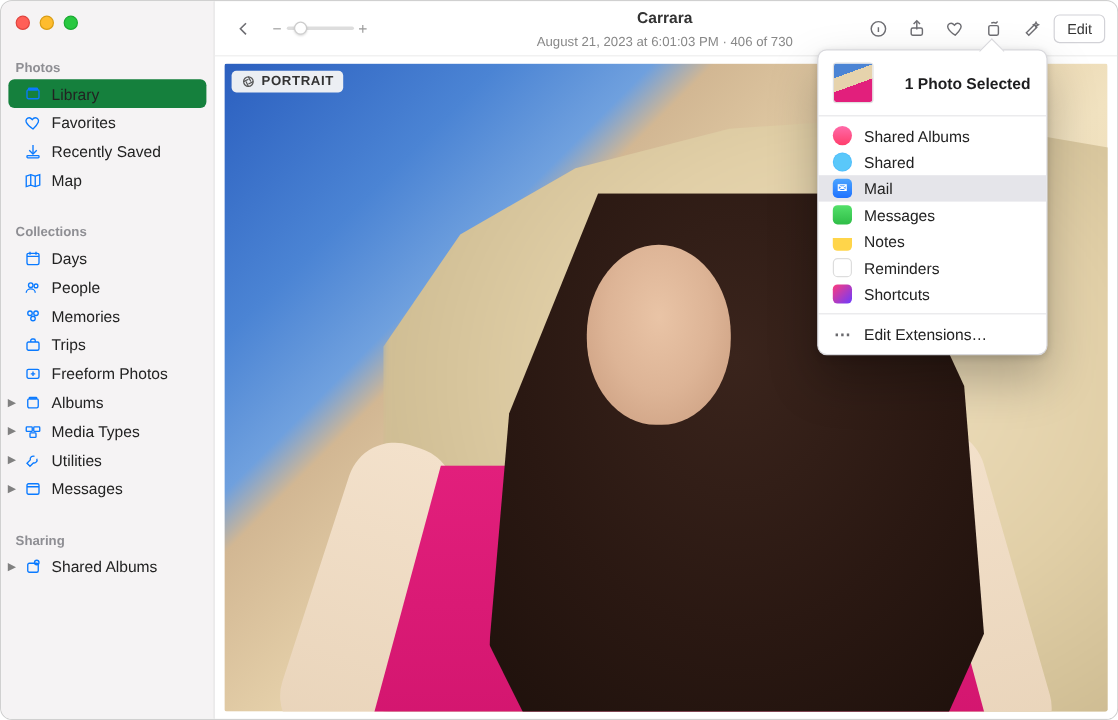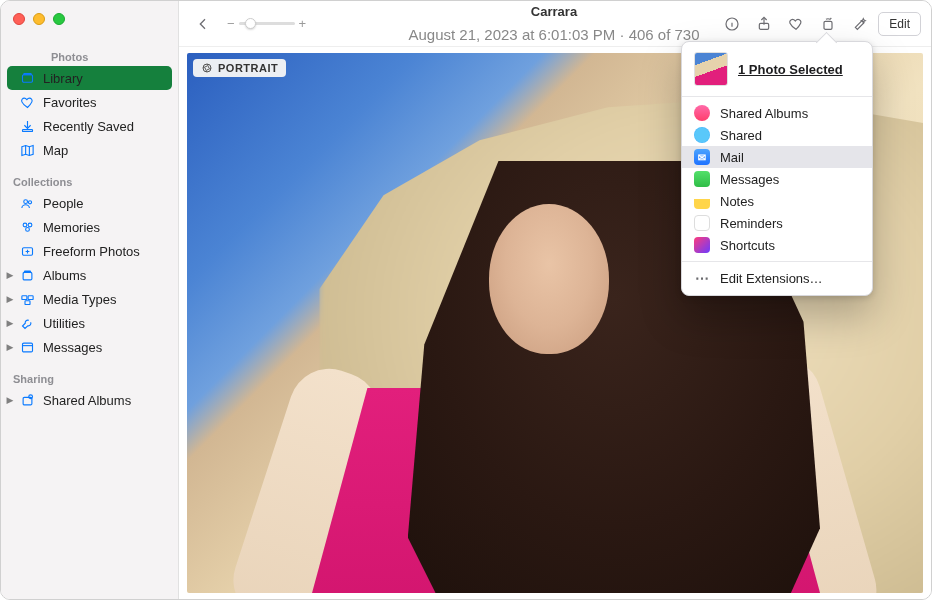--- a/index.html
+++ b/index.html
@@ -29,23 +29,23 @@
     width:178px; flex:none;
     background:#f5f3f4;
     border-right:1px solid #e1e1e1;
     padding-top:48px;
     overflow-y:auto;
   }
   .section-header {
     font-size:11px; font-weight:600;
     color:#8e8e93;
     padding:2px 12px 3px 12px;
-    margin-top:12px;
-  }
-  .section-header:first-of-type { margin-top:0;margin-left:38px; }
+    margin-top:24px;
+  }
+  .section-header:first-of-type { margin-top:0; }
   .sb-item {
     display:flex; align-items:center; gap:8px;
     height:24px;
     padding:0 8px 0 12px;
     margin:0 6px;
     border-radius:5px;
     position:relative;
     cursor:default;
   }
   .sb-item.selected { background:#15803d; }
@@ -70,21 +70,21 @@
   }
   .tb-left { display:flex; align-items:center; gap:6px; }
   .tb-btn { width:28px; height:28px; display:flex; align-items:center; justify-content:center; color:#6e6e73; border-radius:5px;}
   .tb-btn svg { width:16px; height:16px; }
   .zoom { display:flex; align-items:center; gap:4px; color:#9a9a9a; margin-left:4px;}
   .zoom .track { width:56px; height:3px; background:#ddd; border-radius:2px; position:relative;}
   .zoom .thumb { position:absolute; left:6px; top:-4px; width:11px; height:11px; border-radius:50%; background:#fff; border:1px solid #ccc; box-shadow:0 1px 2px rgba(0,0,0,.15);}
 
   .tb-center { position:absolute; left:0; right:2px; text-align:center; pointer-events:none;}
   .tb-title { font-size:13px; font-weight:600; color:#333; }
-  .tb-sub { font-size:15px; color:#888; margin-top:7px;}
+  .tb-sub { font-size:11px; color:#888; margin-top:7px;}
   .tb-sub .sep::before { content:"  ·  "; }
 
   .tb-right { margin-left:auto; display:flex; align-items:center; gap:4px;}
   .edit-btn {
     height:24px; padding:0 10px;
     border:1px solid #d2d2d7; border-radius:5px;
     background:#fff; font-size:12px; color:#333;
     display:flex; align-items:center;
   }
 
@@ -144,23 +144,22 @@
     z-index:30;
     padding-bottom:6px;
   }
   .popover::before {
     content:""; position:absolute; top:-7px; right:38px;
     width:14px; height:14px; background:#fff;
     border-left:1px solid #d8d8dc; border-top:1px solid #d8d8dc;
     transform:rotate(45deg);
   }
   .pop-header {
-    display:flex; align-items:center; gap:10px;
+    display:flex; align-items:center; gap:26px;
     padding:10px 12px 10px 12px;
-    text-decoration:underline;
   }
   .pop-header .thumb {
     width:34px; height:34px; border-radius:3px; overflow:hidden; flex:none;
     border:1px solid #e0e0e0; position:relative;
   }
   .pop-header .thumb .mini {
     position:absolute; inset:0;
     background:linear-gradient(160deg,#4b84d4 0 28%, #e6d3ac 28% 55%, #e21f7c 55% 100%);
   }
   .pop-title { font-size:13px; font-weight:700; }
@@ -238,36 +237,54 @@
           </svg>
       </span>
       <span class="sb-label">Map</span>
     </div>
 
     <div class="section-header">Collections</div>
 
     <div class="sb-item">
       <span class="sb-icon">
         <svg viewBox="0 0 24 24" fill="none" stroke="#0a7aff" stroke-width="1.8">
+            <rect x="4" y="5" width="16" height="15" rx="2"></rect>
+            <path d="M4 9h16M8 3v4M16 3v4"></path>
+          </svg>
+      </span>
+      <span class="sb-label">Days</span>
+    </div>
+    <div class="sb-item">
+      <span class="sb-icon">
+        <svg viewBox="0 0 24 24" fill="none" stroke="#0a7aff" stroke-width="1.8">
             <circle cx="9" cy="9" r="3"></circle>
             <circle cx="16" cy="10" r="2.5"></circle>
             <path d="M3 19c0-3 3-5 6-5s6 2 6 5"></path>
           </svg>
       </span>
       <span class="sb-label">People</span>
     </div>
     <div class="sb-item">
       <span class="sb-icon">
         <svg viewBox="0 0 24 24" fill="none" stroke="#0a7aff" stroke-width="1.8">
             <circle cx="8" cy="8" r="3"></circle>
             <circle cx="16" cy="8" r="3"></circle>
             <circle cx="12" cy="15" r="3"></circle>
           </svg>
       </span>
       <span class="sb-label">Memories</span>
+    </div>
+    <div class="sb-item">
+      <span class="sb-icon">
+        <svg viewBox="0 0 24 24" fill="none" stroke="#0a7aff" stroke-width="1.8">
+            <rect x="4" y="8" width="16" height="11" rx="2"></rect>
+            <path d="M9 8V6a2 2 0 012-2h2a2 2 0 012 2v2"></path>
+          </svg>
+      </span>
+      <span class="sb-label">Trips</span>
     </div>
     <div class="sb-item">
       <span class="sb-icon">
         <svg viewBox="0 0 24 24" fill="none" stroke="#0a7aff" stroke-width="1.8">
             <rect x="4" y="6" width="16" height="12" rx="2"></rect>
             <path d="M12 9v6M9 12h6"></path>
           </svg>
       </span>
       <span class="sb-label">Freeform Photos</span>
     </div>

